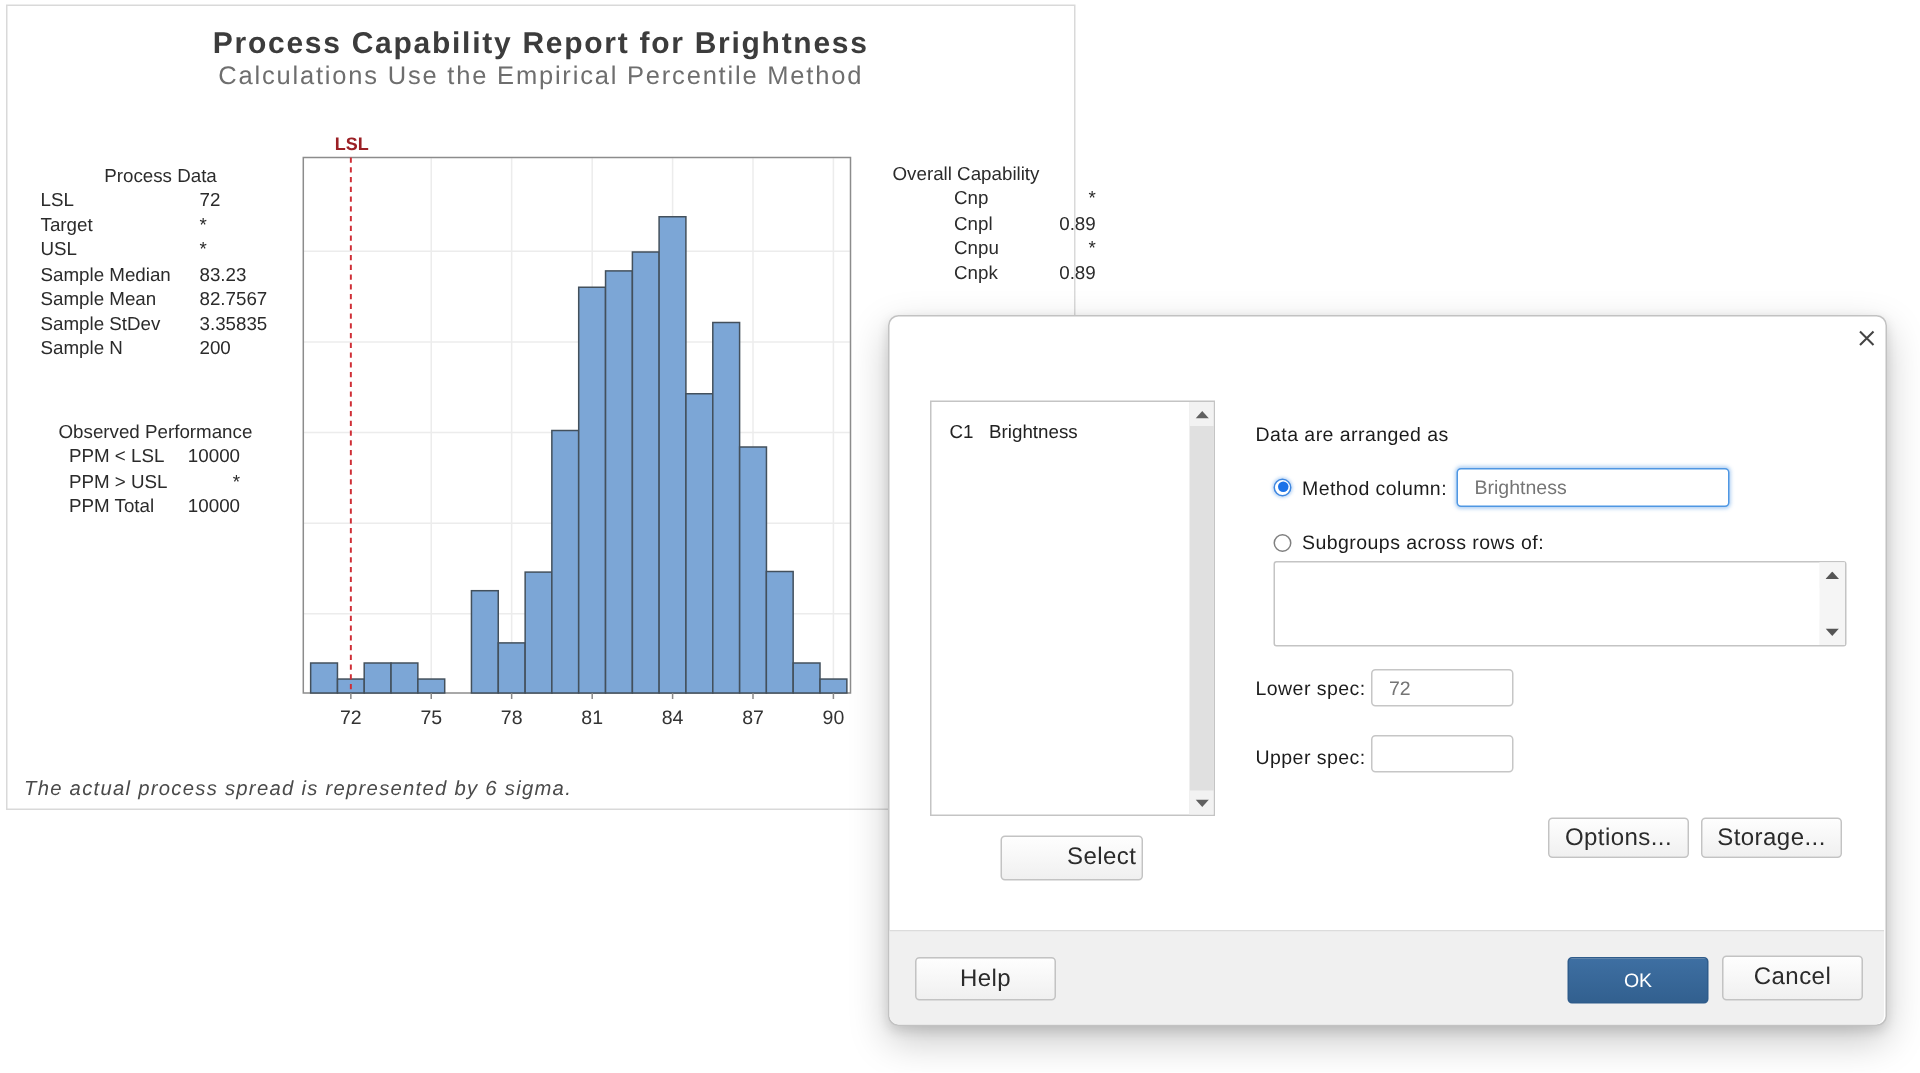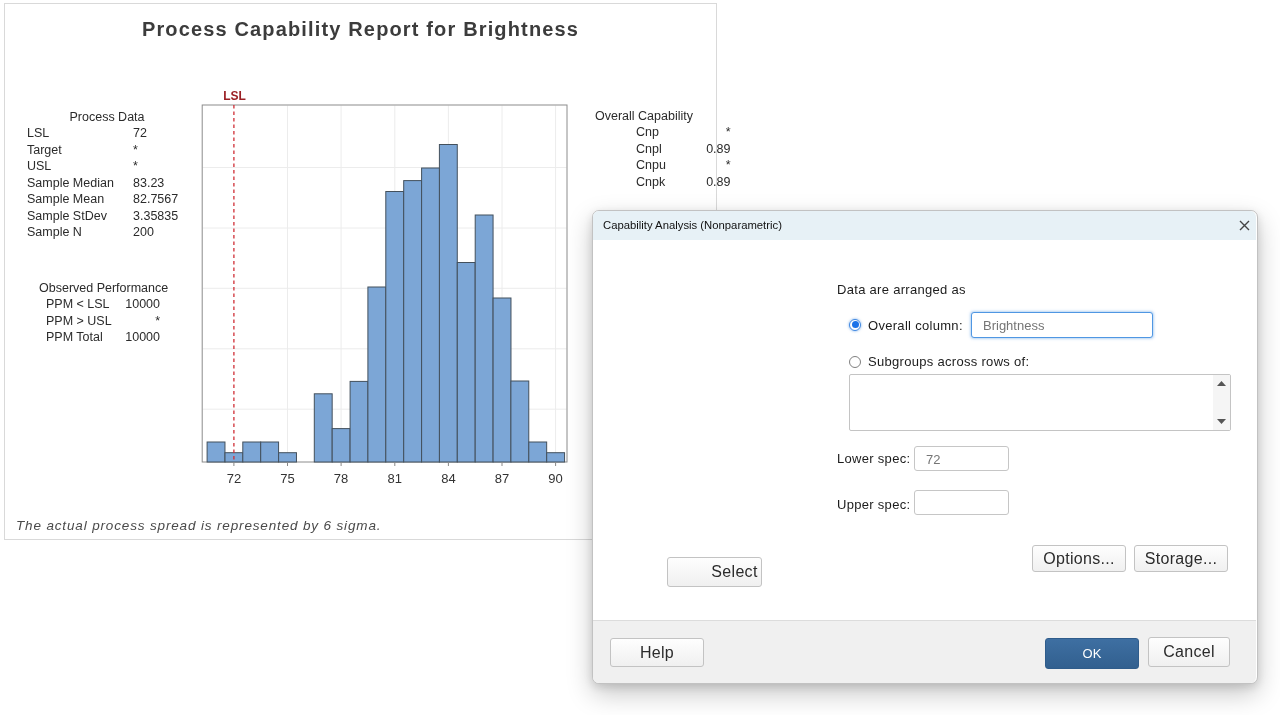--- a/index.html
+++ b/index.html
@@ -36,20 +36,21 @@
 .tarea { position:absolute; left:256px; top:163px; width:382px; height:57px; background:#fff; border:1px solid #c4c4c4; border-radius:2px; }
 .tsb { position:absolute; right:0; top:0; width:17px; height:55px; background:#f5f5f5; }
 .btn { position:absolute; background:linear-gradient(#fefefe,#f0f0f0); border:1px solid #c3c3c3; border-radius:3px; font-size:16px; letter-spacing:0.3px; color:#2b2b2b; display:flex; align-items:center; justify-content:center; font-family:Liberation Sans, sans-serif; }
 .okbtn { position:absolute; background:linear-gradient(#3e6fa2,#32608f); border:1px solid #2f5c8b; border-radius:3px; font-size:13px; color:#fff; display:flex; align-items:center; justify-content:center; }
 .footer { position:absolute; left:0; top:409px; width:663px; height:63px; background:#f0f0f0; border-top:1px solid #dcdcdc; border-radius:0 0 6px 6px; }
 </style>
 </head>
 <body>
 <div class="card">
   <div class="ctitle">Process Capability Report for Brightness</div>
+  <div class="csub">Calculations Use the Empirical Percentile Method</div>
   <svg class="plot" width="713" height="535" viewBox="0 0 713 535">
     <g stroke="#ececec" stroke-width="1">
       <line x1="282.5" y1="101.5" x2="282.5" y2="457.5"></line>
       <line x1="336.1" y1="101.5" x2="336.1" y2="457.5"></line>
       <line x1="389.8" y1="101.5" x2="389.8" y2="457.5"></line>
       <line x1="443.4" y1="101.5" x2="443.4" y2="457.5"></line>
       <line x1="497.0" y1="101.5" x2="497.0" y2="457.5"></line>
       <line x1="550.6" y1="101.5" x2="550.6" y2="457.5"></line>
       <line x1="197.7" y1="163.5" x2="561.5" y2="163.5"></line>
       <line x1="197.7" y1="224.0" x2="561.5" y2="224.0"></line>
@@ -119,31 +120,43 @@
   <div class="stats" style="left:595px; top:104px;">
     <div style="margin-left:-8.5px; width:105px; text-align:center;">Overall Capability</div>
     <div><span class="lbl3">Cnp</span><span class="val3">*</span></div>
     <div><span class="lbl3">Cnpl</span><span class="val3">0.89</span></div>
     <div><span class="lbl3">Cnpu</span><span class="val3">*</span></div>
     <div><span class="lbl3">Cnpk</span><span class="val3">0.89</span></div>
   </div>
   <div class="fnote">The actual process spread is represented by 6 sigma.</div>
 </div>
 <div class="dialog">
-  <div class="tbar">
-      <div class="ttext">Capability Analysis (Nonparametric)</div>
-    </div>
   <svg class="closex" width="11" height="11">
       <path d="M1 1 L10 10 M10 1 L1 10" stroke="#444" stroke-width="1.4"></path>
     </svg>
+  <div class="lbox">
+    <div class="litem">C1&nbsp;&nbsp;&nbsp;Brightness</div>
+    <div class="sbar">
+      <div class="sbtn" style="top:0;">
+          <svg width="9" height="5">
+            <path d="M0 5 L4.5 0 L9 5 Z" fill="#606060"></path>
+          </svg>
+        </div>
+      <div class="sbtn" style="bottom:0; top:auto;">
+          <svg width="9" height="5">
+            <path d="M0 0 L4.5 5 L9 0 Z" fill="#606060"></path>
+          </svg>
+        </div>
+    </div>
+  </div>
   <div class="dlabel" style="left:244px; top:71px;">Data are arranged as</div>
   <div class="radio r-on" style="left:256px; top:107.5px;">
       <div class="dot"></div>
     </div>
-  <div class="dlabel" style="left:275px; top:107px;">Overall column:</div>
+  <div class="dlabel" style="left:275px; top:107px;">Method column:</div>
   <div class="tinput focus" style="left:378px; top:101px; width:182px; height:26px;">
       <span>Brightness</span>
     </div>
   <div class="radio r-off" style="left:256px; top:145px;"></div>
   <div class="dlabel" style="left:275px; top:143px;">Subgroups across rows of:</div>
   <div class="tarea">
     <div class="tsb">
       <div class="sbtn" style="top:0; width:17px; height:17px; background:#f5f5f5;">
           <svg width="9" height="5">
             <path d="M0 5 L4.5 0 L9 5 Z" fill="#555"></path>
@@ -161,14 +174,14 @@
       <span>72</span>
     </div>
   <div class="dlabel" style="left:244px; top:286px;">Upper spec:</div>
   <div class="tinput" style="left:321px; top:279px; width:95px; height:25px;"></div>
   <div class="btn" style="left:439px; top:334px; width:94px; height:27px;">Options...</div>
   <div class="btn" style="left:541px; top:334px; width:94px; height:27px;">Storage...</div>
   <div class="btn" style="left:74px; top:346px; width:95px; height:30px;padding-left:40px;">Select</div>
   <div class="footer"></div>
   <div class="btn" style="left:17px; top:427px; width:94px; height:29px;">Help</div>
   <div class="okbtn" style="left:452px; top:427px; width:94px; height:31px;">OK</div>
-  <div class="btn" style="left:555px; top:426px; width:82px; height:30px;">Cancel</div>
+  <div class="btn" style="left:555px; top:426px; width:94px; height:30px;">Cancel</div>
 </div>
 
 </body></html>

